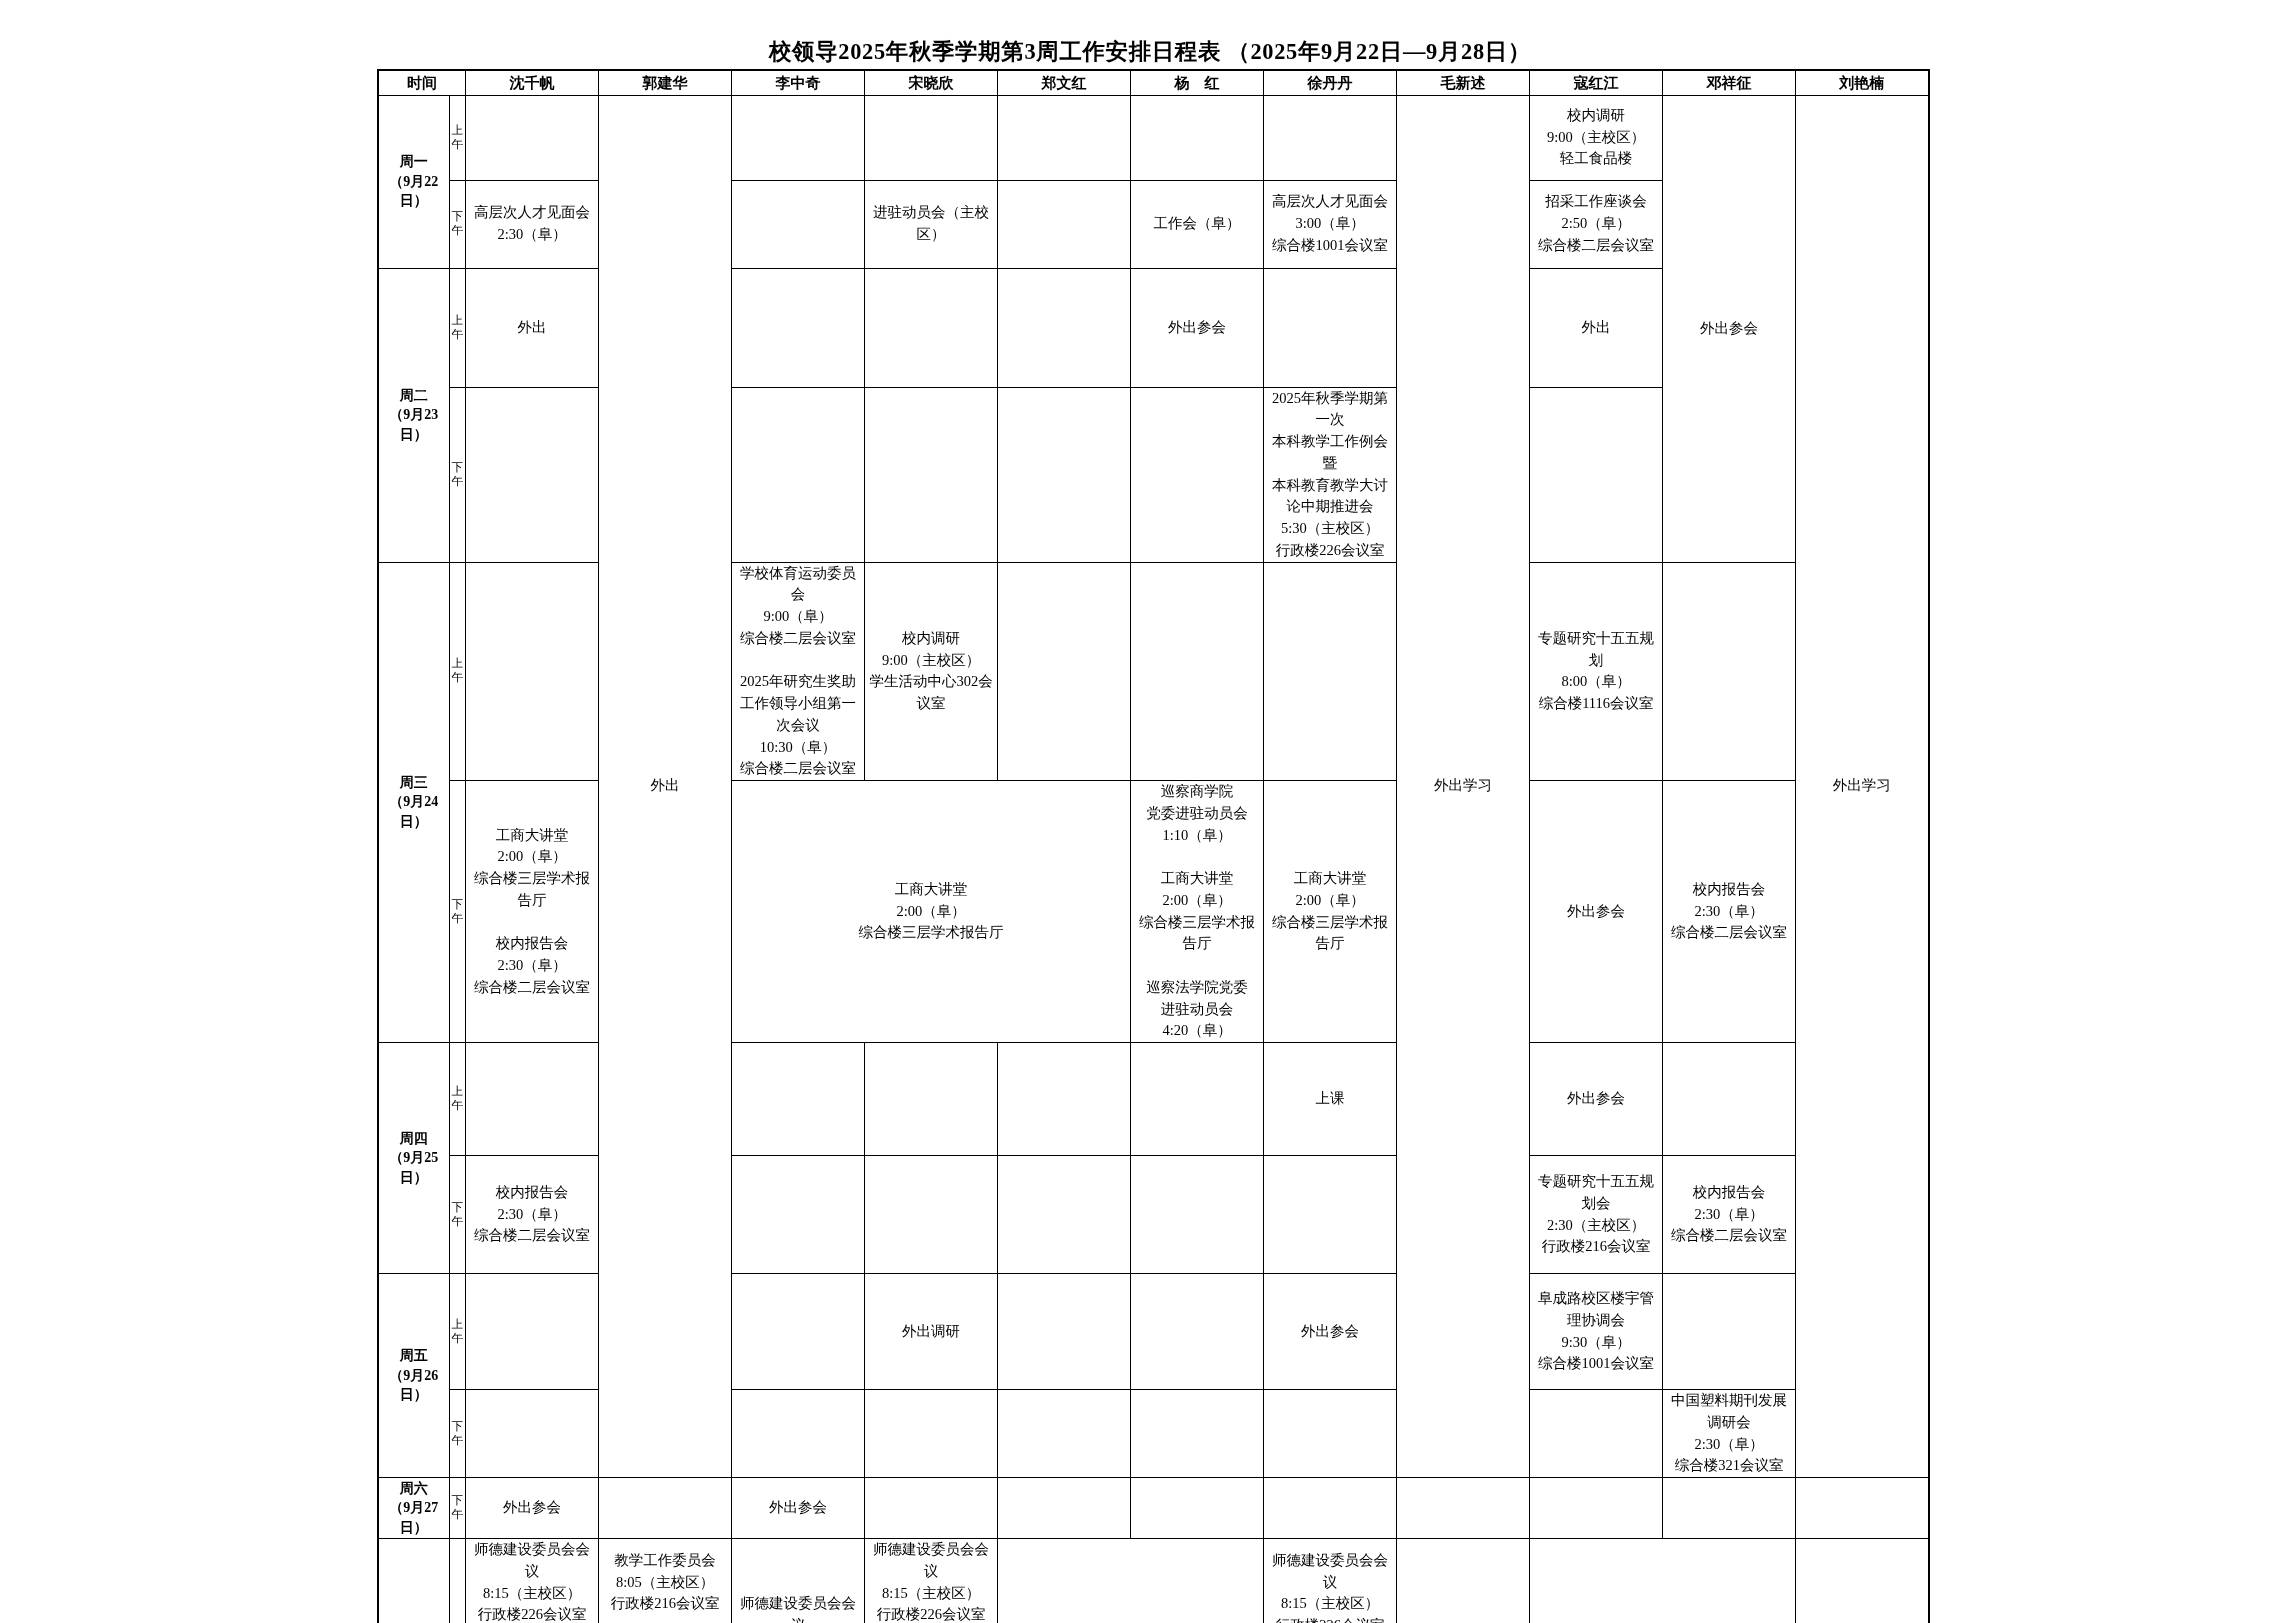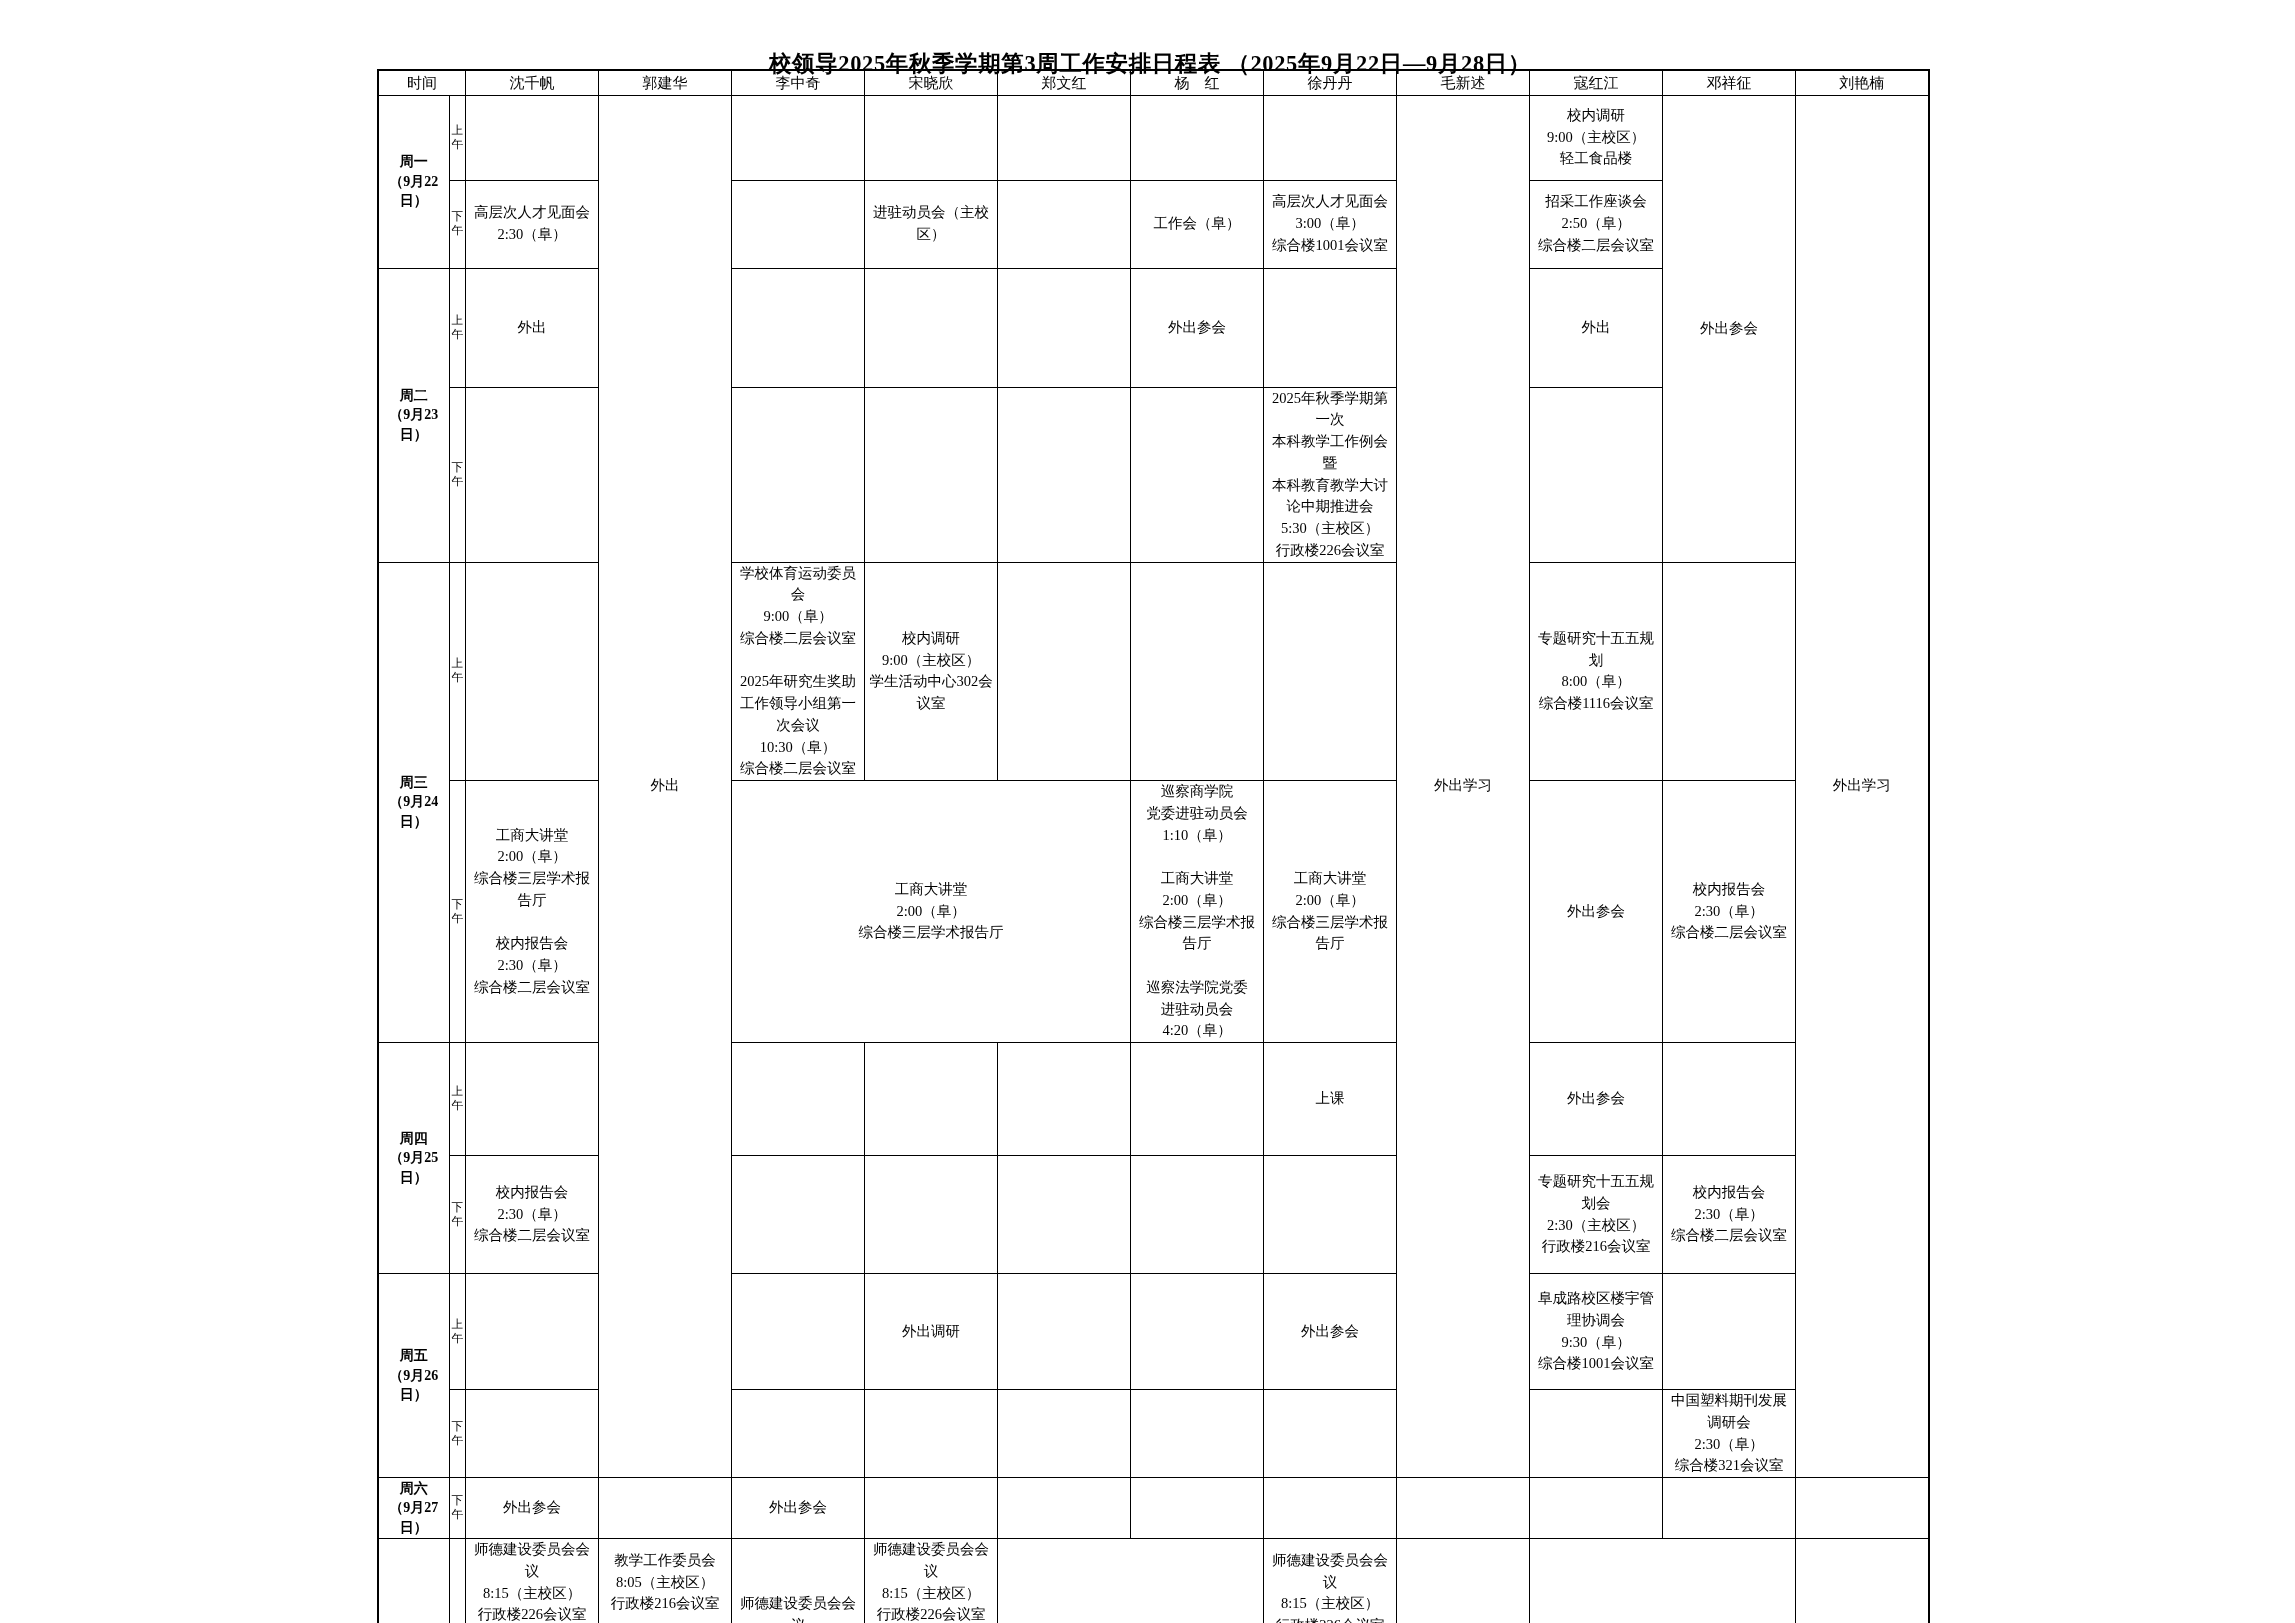--- a/index.html
+++ b/index.html
@@ -1,26 +1,26 @@
 <!DOCTYPE html>
 <html style="font-size:11.6px"><head>
 <meta charset="utf-8">
 <style>
   html,body { margin:0; padding:0; background:#ffffff; }
   body { position:relative; width:2295px; height:1623px;
          font-family:"Liberation Serif","DejaVu Serif",serif; color:#000; }
-  .title { position:absolute; left:377px; top:48px; width:1546px;
+  .title { position:absolute; left:377px; top:36px; width:1546px;
            text-align:center; font-size:22.4px; font-weight:bold; letter-spacing:0.7px; }
   table.sched { position:absolute; left:377px; top:69px; width:1546px;
                 border-collapse:collapse; table-layout:fixed;
                 border:2.2px solid #000; }
   .sched th, .sched td { border:1.4px solid #000; text-align:center; vertical-align:middle;
                          padding:0 1.4px; white-space:pre-line; font-size:14.5px; line-height:1.5;
                          overflow:hidden; font-weight:normal; }
-  .sched th { font-weight:normal; font-size:15px; }
+  .sched th { font-weight:bold; font-size:15px; }
   td.day { font-weight:bold; font-size:14px; line-height:1.4; }
   td.sub { font-size:11.6px; line-height:1.2; padding:0; }
 </style>
 </head>
 <body>
 
 <div class="title">校领导2025年秋季学期第3周工作安排日程表 （2025年9月22日—9月28日）</div>
 
 <table class="sched">
   <colgroup>

